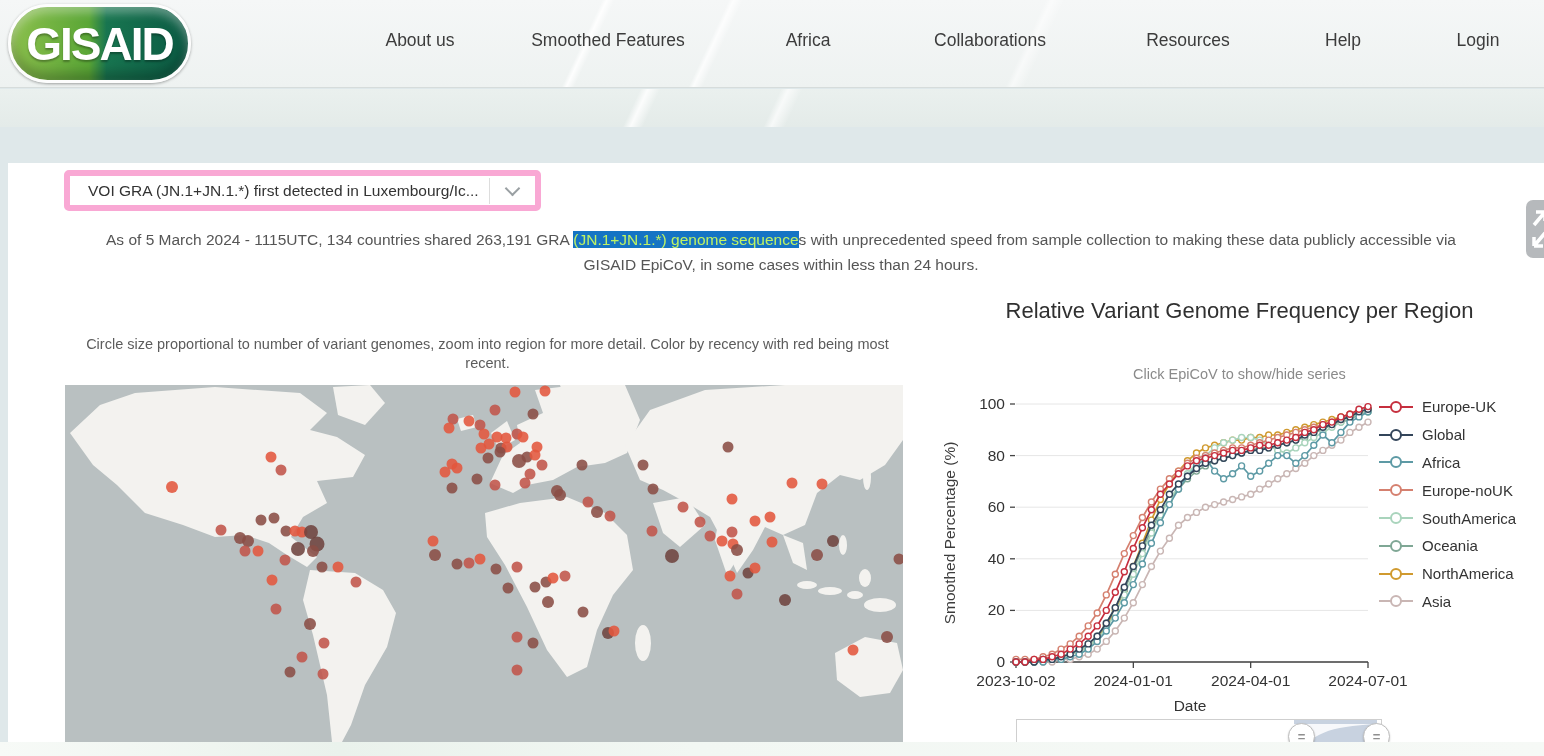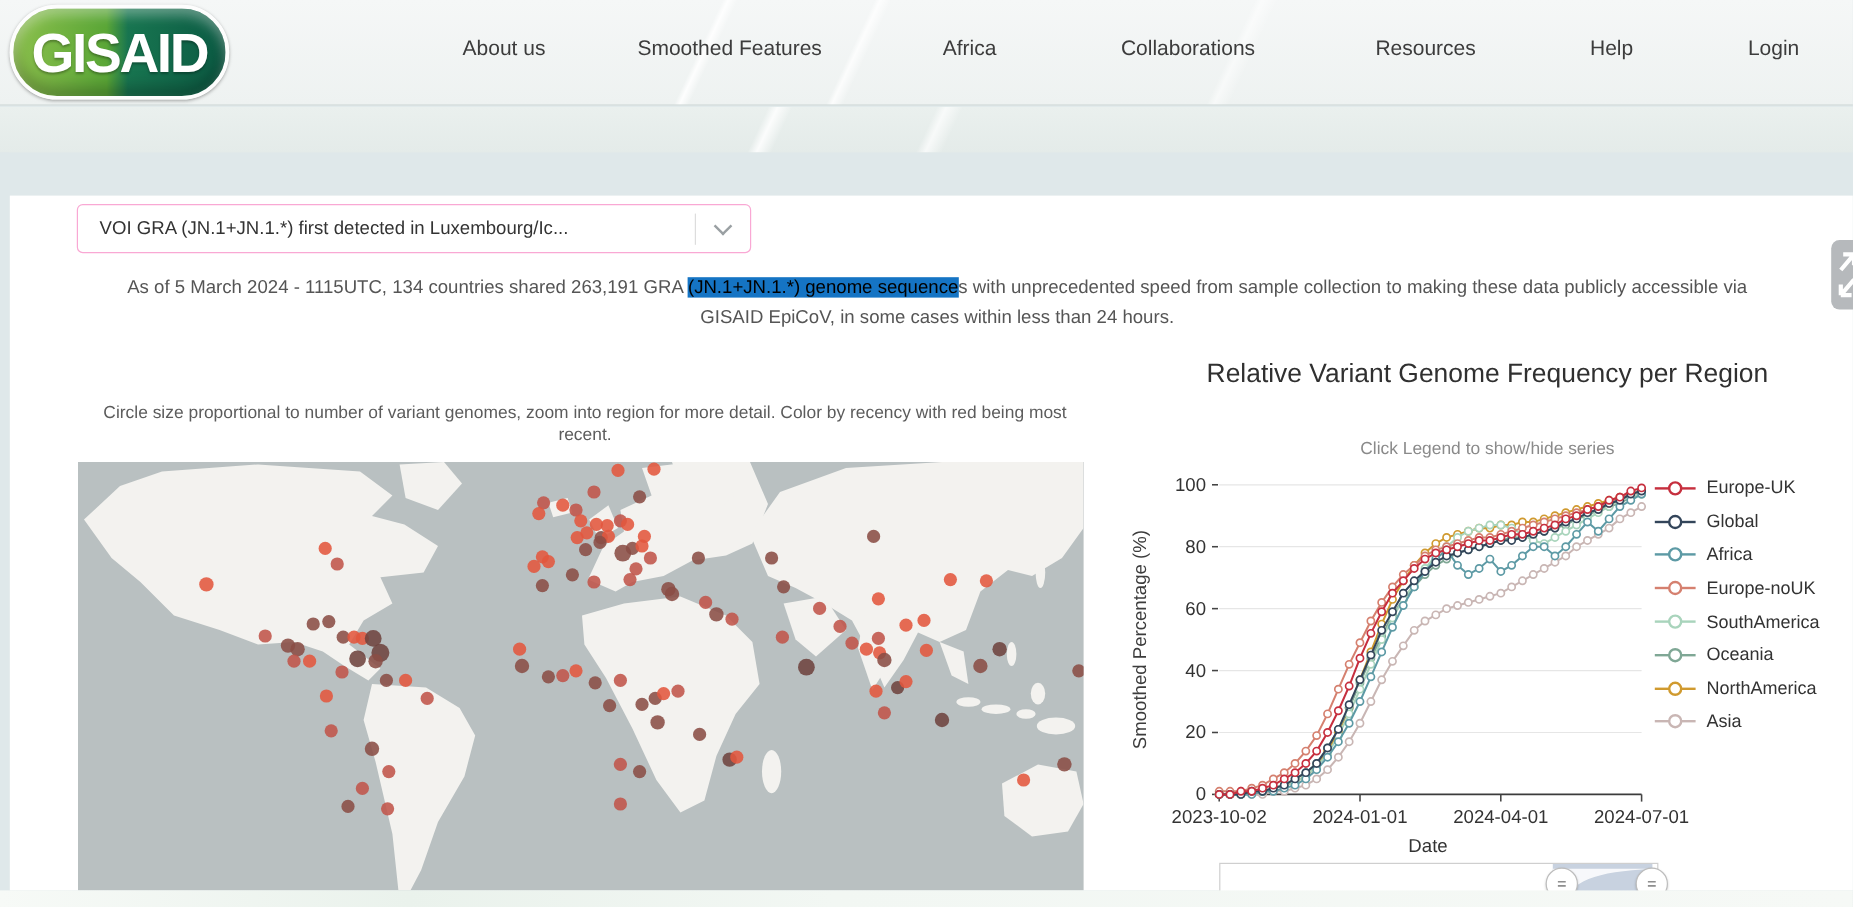--- a/index.html
+++ b/index.html
@@ -36,33 +36,33 @@
 
   
   #page-header { position:absolute; left:8px; top:127px; width:1536px; height:36px;
                  background:#447a6d; color:#fff; display:flex; align-items:center; }
   #page-header h1 { font-size:20px; font-weight:700; margin-left:47px; letter-spacing:.2px; }
 
   
   #content { position:absolute; left:8px; top:163px; width:1536px; height:579px; background:#fff; }
 
   
-  #variant-select { position:absolute; left:56px; top:7px; width:562px; height:41px;
-                    border:1px solid #f9a8d4; border-radius:5px; background:#fff;
+  #variant-select { position:absolute; left:56px; top:7px; width:477px; height:41px;
+                    border:6px solid #f9a8d4; border-radius:5px; background:#fff;
                     display:flex; align-items:center; cursor:pointer; }
   #variant-select .val { flex:1; padding-left:18px; font-size:15.5px; color:#333; white-space:nowrap; overflow:hidden; }
   #variant-select .chev-zone { width:46px; height:26px; border-left:1px solid #ddd;
                     display:flex; align-items:center; justify-content:center; }
   .chevron-down { width:11px; height:11px; border-left:2px solid #9aa0a3; border-bottom:2px solid #9aa0a3;
                   transform:rotate(-45deg); margin-top:-5px; }
 
   
   #summary { position:absolute; left:80px; top:64px; width:1386px; text-align:center;
              font-size:15.5px; color:#555; line-height:25px; }
-  #summary .hl { background:#1574c4; color:#000000; }
+  #summary .hl { background:#1574c4; color:#bef264; }
 
   
   #fullscreen { position:absolute; left:1518px; top:37px; width:34px; height:58px;
                 background:#b6b9bc; border-radius:7px; cursor:pointer; }
 
   
   .sec-title { position:absolute; text-align:center; font-size:22px; color:#303030; }
   .sec-sub { position:absolute; text-align:center; font-size:14.5px; color:#5c5c5c; line-height:19px; }
 
   
@@ -280,21 +280,21 @@
           <div class="map-dot" style="left: 61.8%; top: 63.6%; width: 11px; height: 11px; background: rgb(138, 77, 69);"></div>
           <div class="map-dot" style="left: 64.8%; top: 69.5%; width: 12px; height: 12px; background: rgb(110, 67, 63);"></div>
           <div class="map-dot" style="left: 65.5%; top: 68.9%; width: 11px; height: 11px; background: rgb(226, 87, 62);"></div>
           <div class="map-dot" style="left: 53.9%; top: 70.6%; width: 11px; height: 11px; background: rgb(192, 84, 74);"></div>
           <div class="map-dot" style="left: 55.8%; top: 72.3%; width: 11px; height: 11px; background: rgb(138, 77, 69);"></div>
           <div class="map-dot" style="left: 53.9%; top: 79.8%; width: 11px; height: 11px; background: rgb(192, 84, 74);"></div>
         </div>
     </div>
 
     <div class="sec-title" style="left:927px; top:135px; width:609px;">Relative Variant Genome Frequency per Region</div>
-    <div class="sec-sub" style="left:927px; top:202px; width:609px; color:#8a8a8a;">Click Legend to show/hide series</div>
+    <div class="sec-sub" style="left:927px; top:202px; width:609px; color:#8a8a8a;">Click EpiCoV to show/hide series</div>
 
     <div id="chart-wrap">
       <svg id="chart-svg" width="450" height="302" viewBox="0 0 450 302">
           <line x1="75" y1="272" x2="80" y2="272" stroke="#444" stroke-width="1.3"></line>
           <text x="70" y="277" text-anchor="end" font-size="15.5" fill="#333" font-family="Liberation Sans, sans-serif">0</text>
           <line x1="81" y1="220.4" x2="433" y2="220.4" stroke="#e6e6e6" stroke-width="1"></line>
           <line x1="75" y1="220.4" x2="80" y2="220.4" stroke="#444" stroke-width="1.3"></line>
           <text x="70" y="225.4" text-anchor="end" font-size="15.5" fill="#333" font-family="Liberation Sans, sans-serif">20</text>
           <line x1="81" y1="168.8" x2="433" y2="168.8" stroke="#e6e6e6" stroke-width="1"></line>
           <line x1="75" y1="168.8" x2="80" y2="168.8" stroke="#444" stroke-width="1.3"></line>

